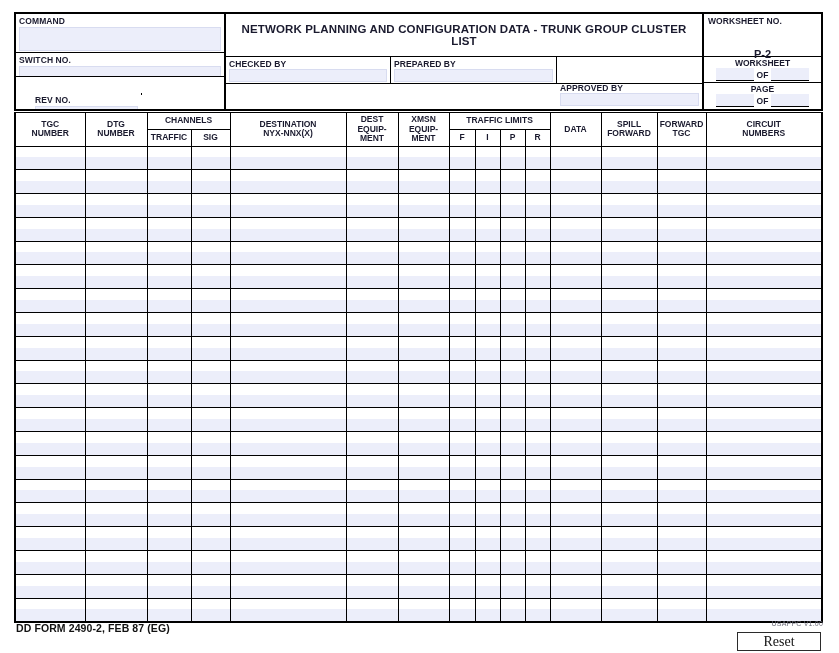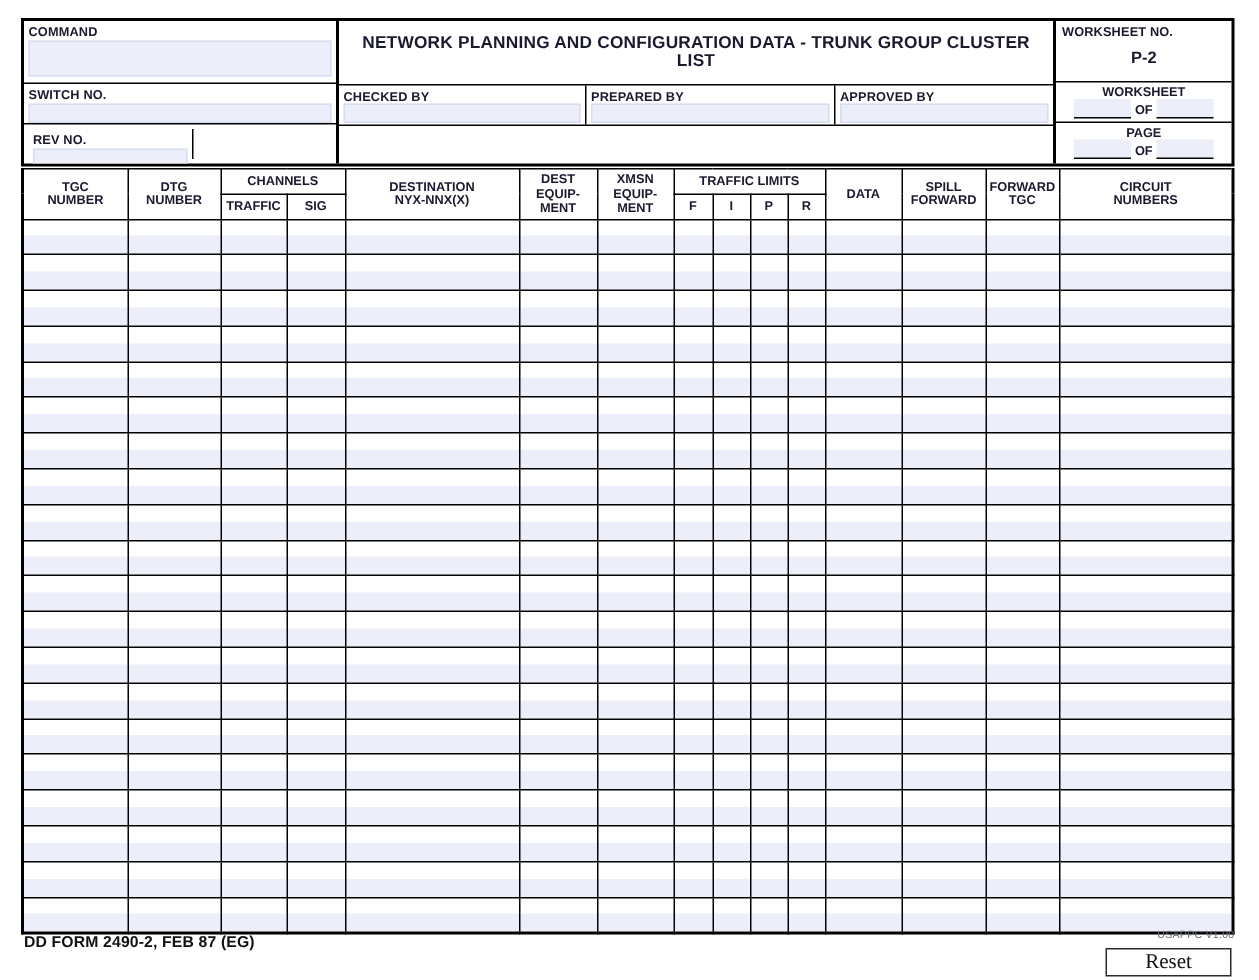--- a/index.html
+++ b/index.html
@@ -74,21 +74,21 @@
     letter-spacing: .1px;
     line-height: 10px;
     white-space: nowrap;
   }
   .cellbox .fld { margin-top: 1px; height: 13px; }
 
   
   .row-command { height: 43px; }
   .row-command .fld { height: 24px; }
   .row-switch { height: 27px; }
-  .row-rev { height: 27px; border-bottom: none; display: flex; flex-direction: row; padding: 3px; }
+  .row-rev { height: 27px; border-bottom: none; display: flex; flex-direction: row; padding: 16px; }
   .rev-no { width: 110px; border-right: 1.5px solid #000; padding: 2px 3px 0 3px; display:flex; flex-direction:column; }
   .rev-date { flex: 1; padding: 2px 3px 0 3px; display:flex; flex-direction:column; }
 
   
   .title-bar {
     height: 43px;
     border-bottom: 1.5px solid #000;
     display: flex;
     align-items: center;
     justify-content: center;
@@ -96,35 +96,35 @@
     padding: 0 6px;
   }
   .title-bar span {
     font-size: 11.5px;
     font-weight: bold;
     color: #1a1a2e;
     letter-spacing: .15px;
   }
   .by-row { height: 27px; display: flex; border-bottom: 1.5px solid #000; }
   .by-cell { padding: 2px 3px 0 3px; display: flex; flex-direction: column; border-right: 1.5px solid #000; }
-  .by-cell:last-child { border-right: none; }
+  .by-cell:last-child { border-right: none; margin-top: 24px; }
   .by-prep { width: 166px; }
   .by-chk  { width: 165px; }
   .by-appr { flex: 1; }
   .ref-row { height: 29px; padding: 2px 3px 0 3px; display: flex; flex-direction: column; }
 
   
   .ws-no { height: 43px; border-bottom: 1.5px solid #000; padding: 2px 4px 0 4px; }
   .ws-no .clab { font-size: 8.5px; }
   .ws-no .wsval {
     text-align: center;
     font-size: 11px;
     font-weight: bold;
     color: #1a1a2e;
-    margin-top: 7px;
+    margin-top: 22px;
   }
   .of-row {
     height: 28px;
     border-bottom: 1.5px solid #000;
     display: flex;
     flex-direction: column;
     align-items: center;
     justify-content: flex-start;
     padding-top: 1px;
   }

